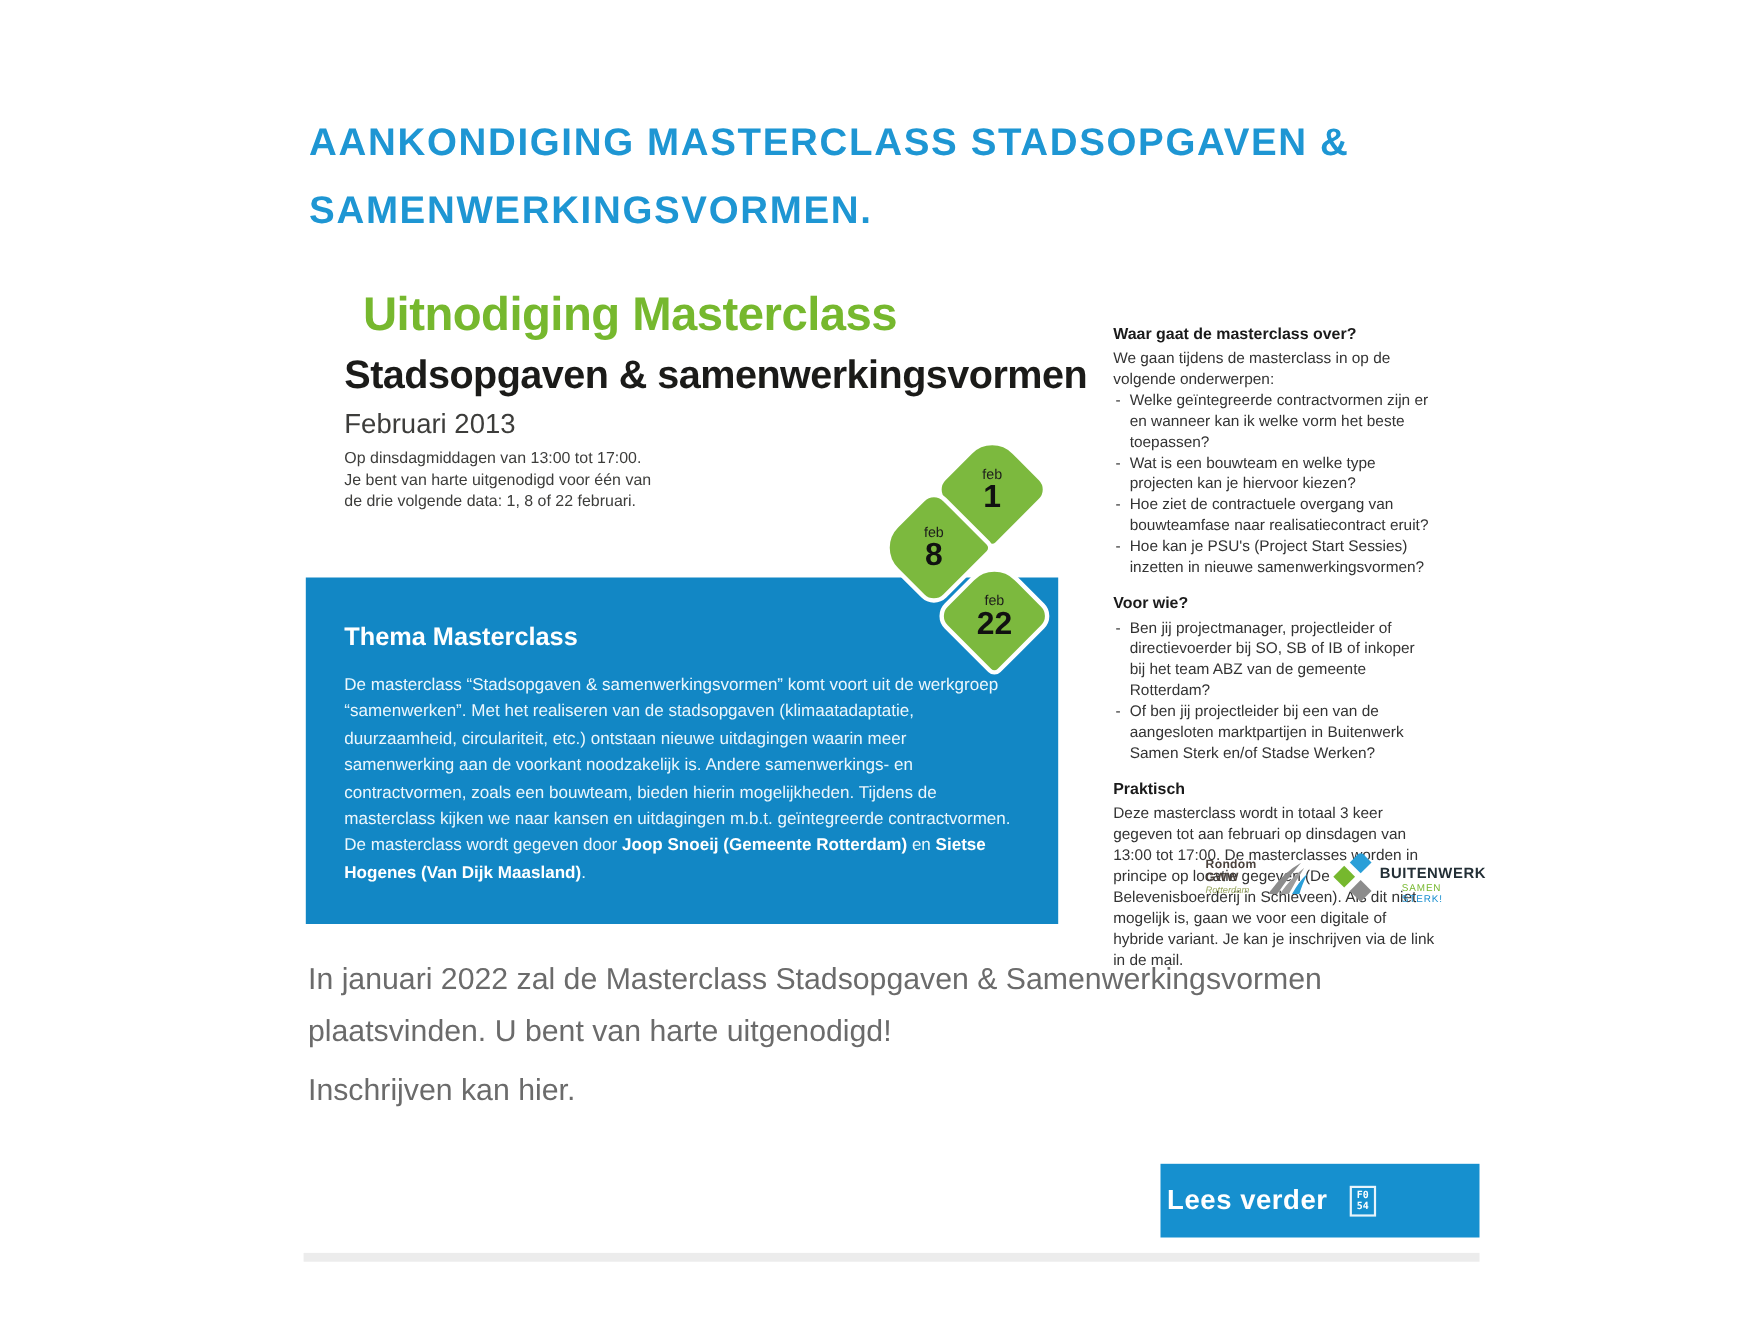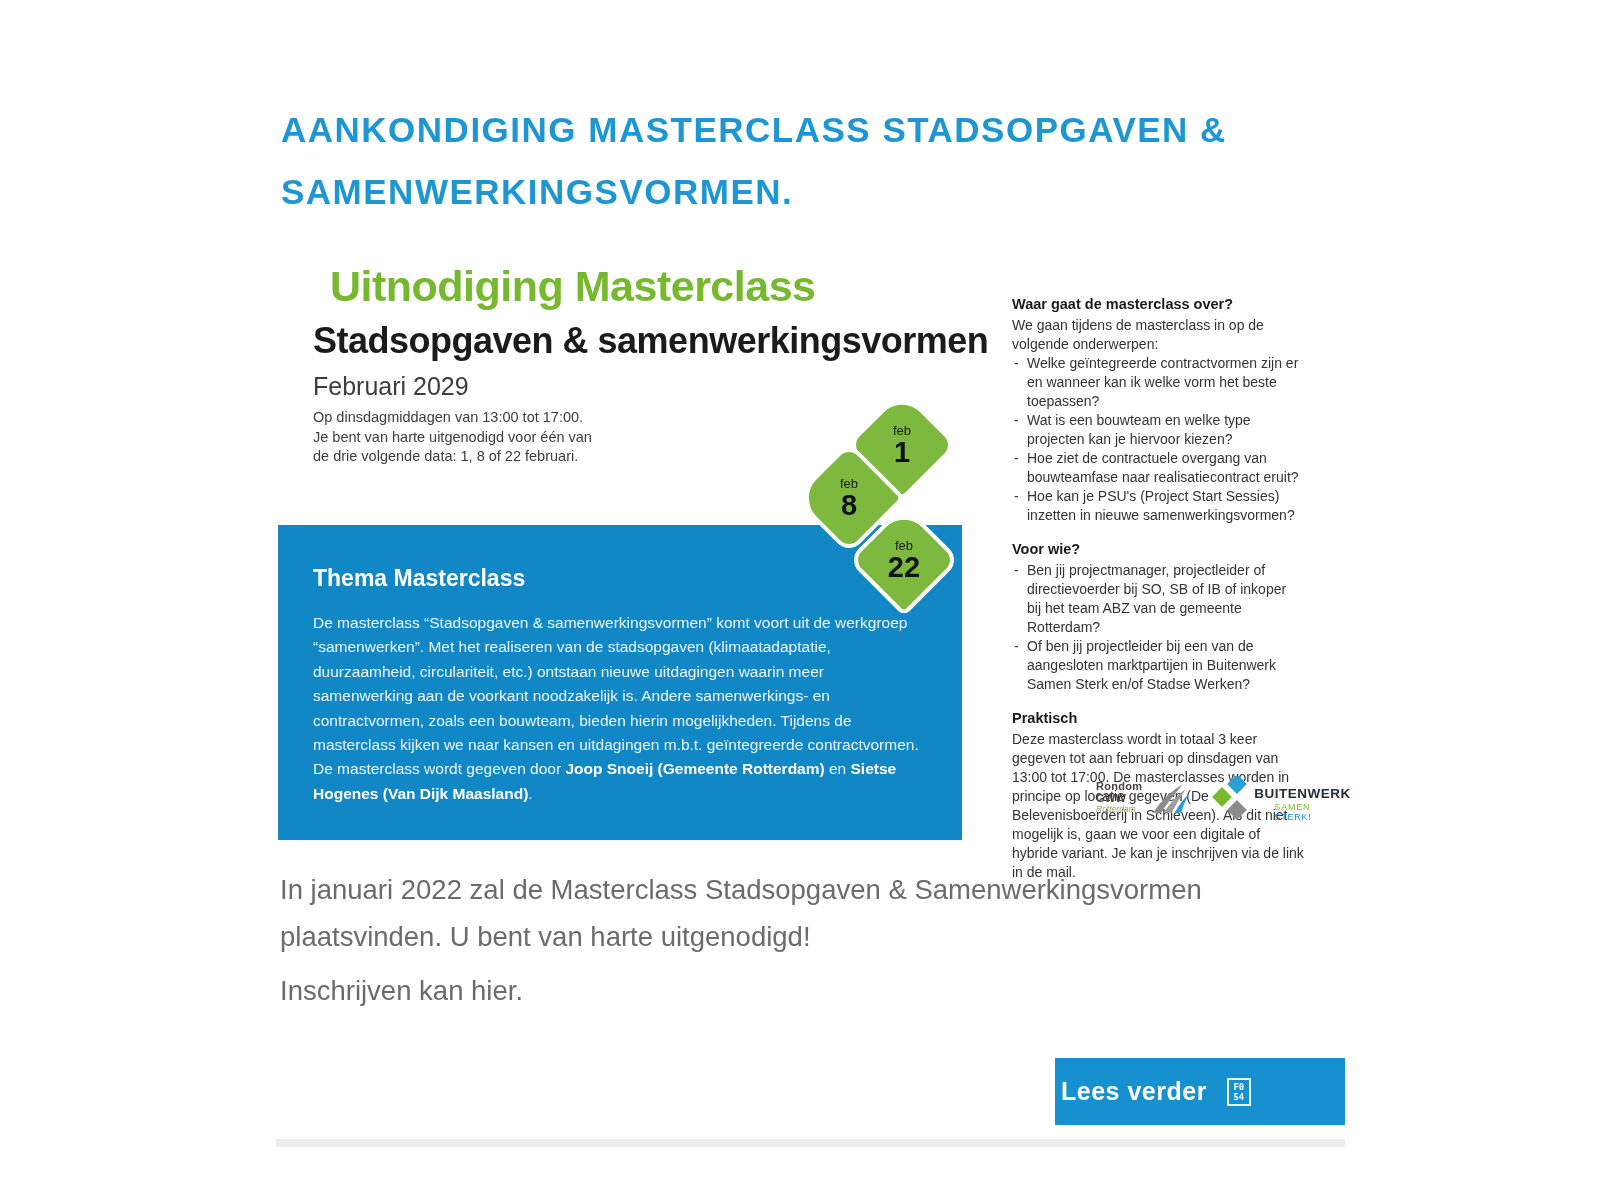--- a/index.html
+++ b/index.html
@@ -71,21 +71,21 @@
 <body>
 
 <div class="page">
 
   <h1 class="page-title">AANKONDIGING MASTERCLASS STADSOPGAVEN &amp; SAMENWERKINGSVORMEN.</h1>
 
   <div class="flyer">
 
     <h2 class="f-title">Uitnodiging Masterclass</h2>
     <h3 class="f-subtitle">Stadsopgaven &amp; samenwerkingsvormen</h3>
-    <div class="f-date">Februari 2029</div>
+    <div class="f-date">Februari 2013</div>
     <p class="f-intro">Op dinsdagmiddagen van 13:00 tot 17:00. Je bent van harte uitgenodigd voor één van de drie volgende data: 1, 8 of 22 februari.</p>
 
     <div class="bluebox">
       <h4 class="thema-h">Thema Masterclass</h4>
       <p class="thema-body"><span>De masterclass “Stadsopgaven &amp; samenwerkingsvormen” komt voort uit de werkgroep “samenwerken”. Met het realiseren van de stadsopgaven (klimaatadaptatie, duurzaamheid, circulariteit, etc.) ontstaan nieuwe uitdagingen waarin meer samenwerking aan de voorkant noodzakelijk is. Andere samenwerkings- en contractvormen, zoals een bouwteam, bieden hierin mogelijkheden. Tijdens de masterclass kijken we naar kansen en uitdagingen m.b.t. geïntegreerde contractvormen. De masterclass wordt gegeven door </span><span class="b">Joop Snoeij (Gemeente Rotterdam)</span><span> en </span><span class="b">Sietse Hogenes (Van Dijk Maasland)</span><span>.</span></p>
     </div>
 
     <div class="diamond diamond-feb1">
       <div class="d-inner">
         <span class="d-month">feb</span>

